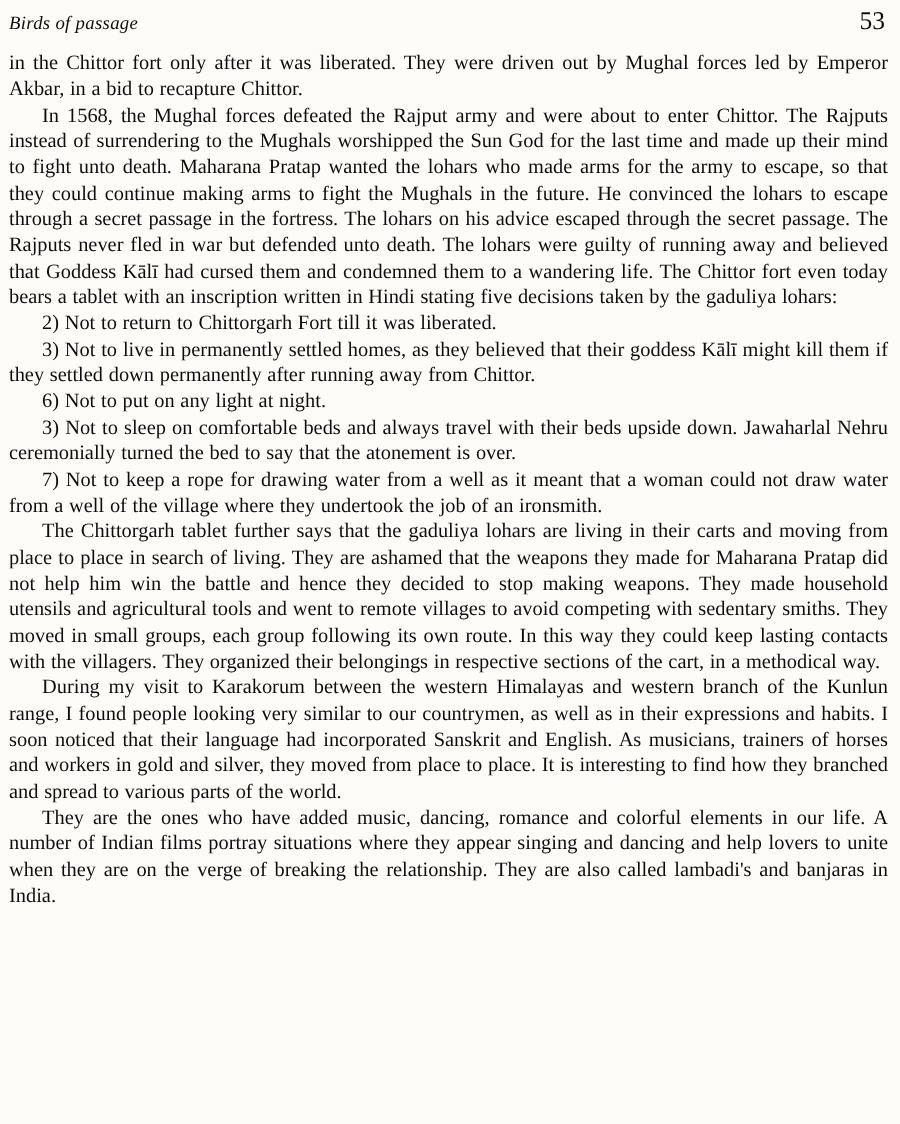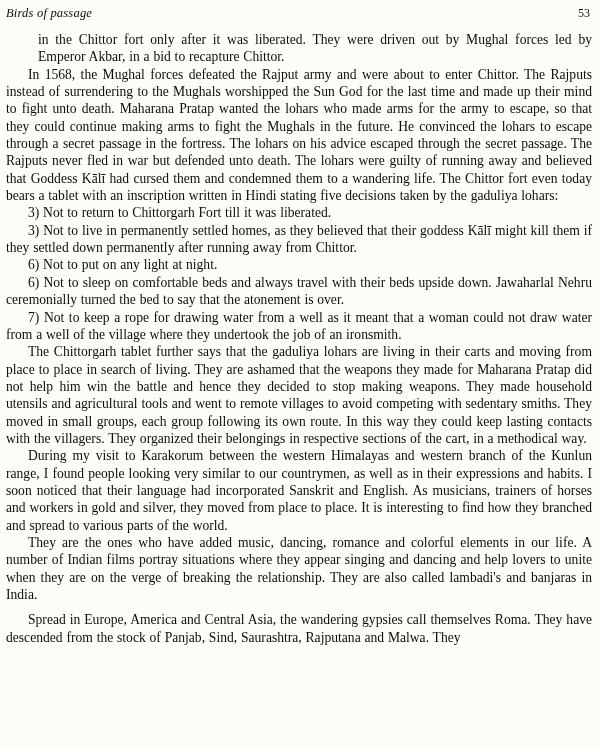--- a/index.html
+++ b/index.html
@@ -29,53 +29,51 @@
     line-height: 15px;
     margin-bottom: 10px;
     padding-right: 2px;
   }
   .running-title {
     font-style: italic;
     letter-spacing: 0.2px;
   }
   .page-number {
     font-style: normal;
-    font-size: 12px;
+    font-size: 17px;
   }
   .body-text p {
     margin: 0;
     font-size: 13.6px;
     line-height: 17.35px;
     text-align: justify;
     text-indent: 22px;
     word-spacing: 0.4px;
   }
   .body-text p.no-indent {
     text-indent: 0;
-    margin-left: 32px;
   }
   .body-text p.section-gap {
     margin-top: 8px;
   }
 </style>
 </head>
 <body>
 
 <div class="page">
   <div class="header">
     <span class="running-title">Birds of passage</span>
     <span class="page-number">53</span>
   </div>
 
   <div class="body-text">
     <p class="no-indent">in the Chittor fort only after it was liberated. They were driven out by Mughal forces led by Emperor Akbar, in a bid to recapture Chittor.</p>
     <p>In 1568, the Mughal forces defeated the Rajput army and were about to enter Chittor. The Rajputs instead of surrendering to the Mughals worshipped the Sun God for the last time and made up their mind to fight unto death. Maharana Pratap wanted the lohars who made arms for the army to escape, so that they could continue making arms to fight the Mughals in the future. He convinced the lohars to escape through a secret passage in the fortress. The lohars on his advice escaped through the secret passage. The Rajputs never fled in war but defended unto death. The lohars were guilty of running away and believed that Goddess Kālī had cursed them and condemned them to a wandering life. The Chittor fort even today bears a tablet with an inscription written in Hindi stating five decisions taken by the gaduliya lohars:</p>
-    <p>3) Not to return to Chittorgarh Fort till it was liberated.</p>
+    <p>2) Not to return to Chittorgarh Fort till it was liberated.</p>
     <p>3) Not to live in permanently settled homes, as they believed that their goddess Kālī might kill them if they settled down permanently after running away from Chittor.</p>
     <p>6) Not to put on any light at night.</p>
-    <p>6) Not to sleep on comfortable beds and always travel with their beds upside down. Jawaharlal Nehru ceremonially turned the bed to say that the atonement is over.</p>
+    <p>3) Not to sleep on comfortable beds and always travel with their beds upside down. Jawaharlal Nehru ceremonially turned the bed to say that the atonement is over.</p>
     <p>7) Not to keep a rope for drawing water from a well as it meant that a woman could not draw water from a well of the village where they undertook the job of an ironsmith.</p>
     <p>The Chittorgarh tablet further says that the gaduliya lohars are living in their carts and moving from place to place in search of living. They are ashamed that the weapons they made for Maharana Pratap did not help him win the battle and hence they decided to stop making weapons. They made household utensils and agricultural tools and went to remote villages to avoid competing with sedentary smiths. They moved in small groups, each group following its own route. In this way they could keep lasting contacts with the villagers. They organized their belongings in respective sections of the cart, in a methodical way.</p>
     <p>During my visit to Karakorum between the western Himalayas and western branch of the Kunlun range, I found people looking very similar to our countrymen, as well as in their expressions and habits. I soon noticed that their language had incorporated Sanskrit and English. As musicians, trainers of horses and workers in gold and silver, they moved from place to place. It is interesting to find how they branched and spread to various parts of the world.</p>
     <p>They are the ones who have added music, dancing, romance and colorful elements in our life. A number of Indian films portray situations where they appear singing and dancing and help lovers to unite when they are on the verge of breaking the relationship. They are also called lambadi's and banjaras in India.</p>
-    <p class="section-gap">Spread in Europe, America and Central Asia, the wandering gypsies call themselves Roma. They have descended from the stock of Panjab, Sind, Saurashtra, Rajputana and Malwa. They</p>
   </div>
 </div>
 
 </body></html>

